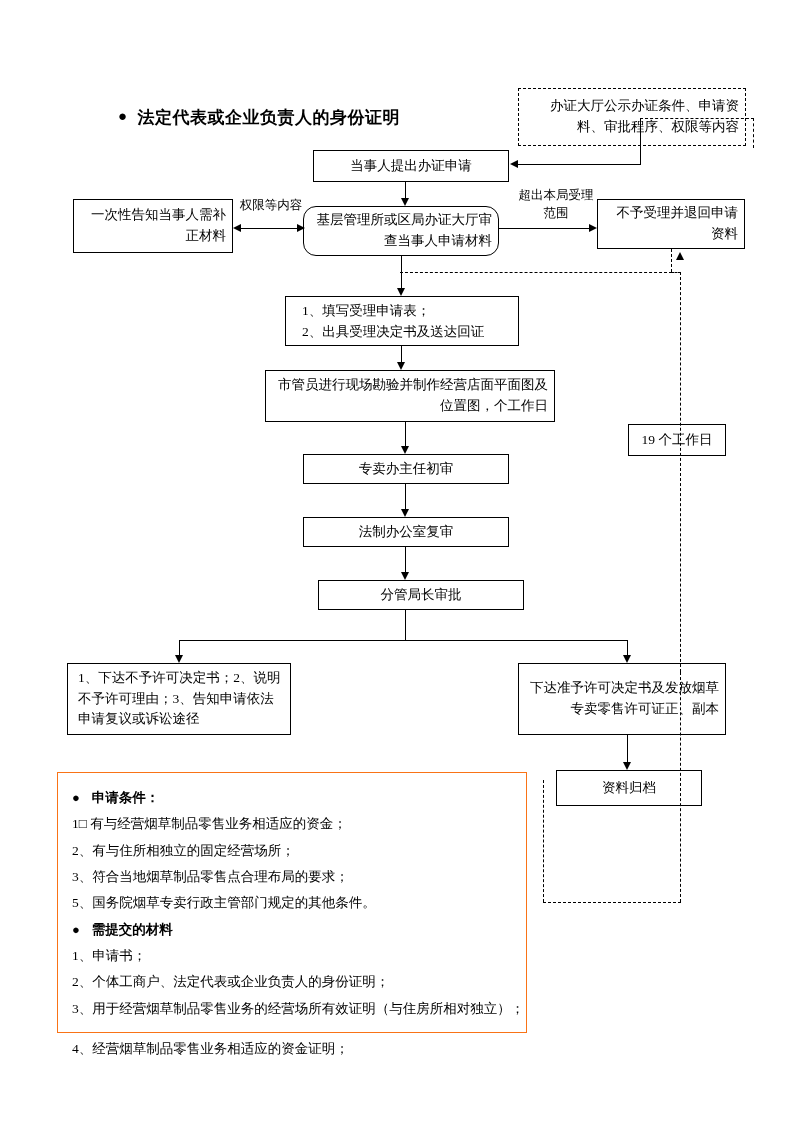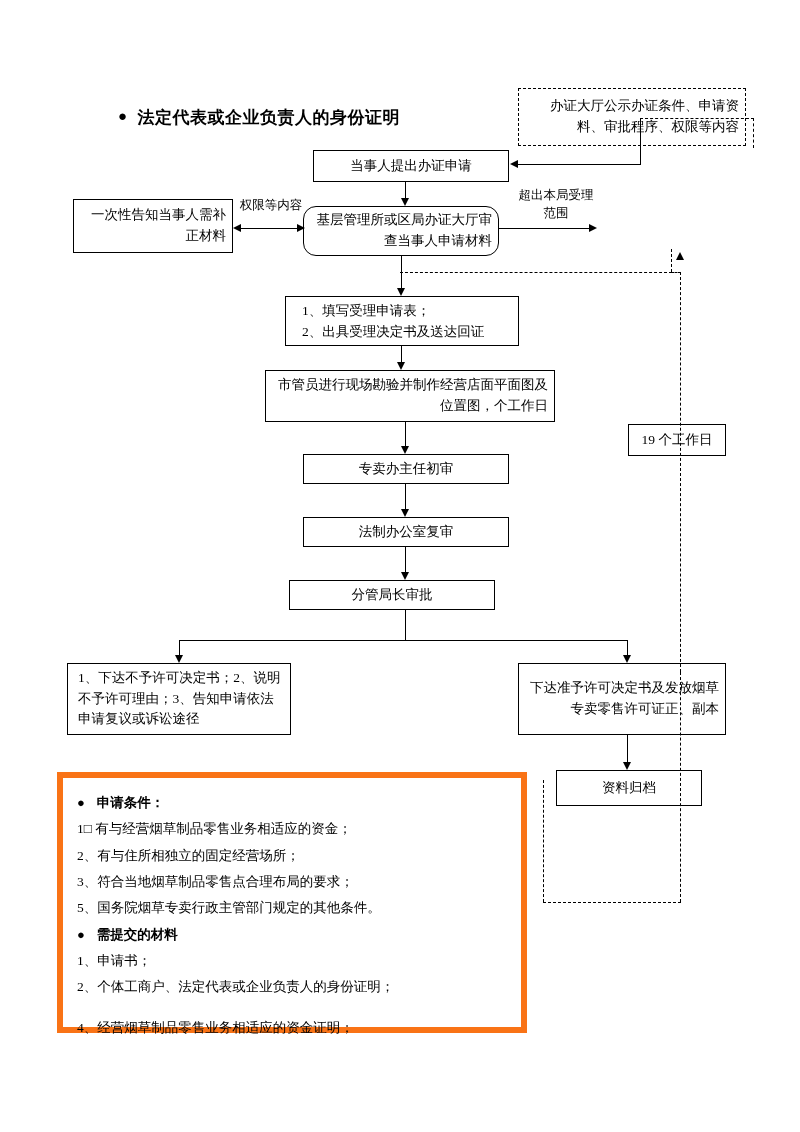--- a/index.html
+++ b/index.html
@@ -86,21 +86,21 @@
     border-bottom: 4.5px solid transparent;
     border-right: 8px solid #000;
   }
   .arrow-right {
     border-top: 4.5px solid transparent;
     border-bottom: 4.5px solid transparent;
     border-left: 8px solid #000;
   }
   .legend {
     position: absolute;
-    border: 6px solid #f97316;
+    border: 1px solid #f97316;
     box-sizing: border-box;
     background: #fff;
     padding: 12px 14px 10px 14px;
     font-size: 13.5px;
     line-height: 1.95;
   }
   .legend .head {
     font-weight: bold;
   }
   .legend .head .b {
@@ -135,20 +135,23 @@
   </div>
 
   <div class="box" style="left:303px; top:206px; width:196px; height:50px;border-radius:13px;">
     <span>基层管理所或区局办证大厅审查当事人申请材料</span>
   </div>
 
   <div class="box" style="left:73px; top:199px; width:160px; height:54px;">
     <span>一次性告知当事人需补正材料</span>
   </div>
 
+  <div class="box" style="left:597px; top:199px; width:148px; height:50px;">
+    <span>不予受理并退回申请资料</span>
+  </div>
 
   <div class="box left" style="left:285px; top:296px; width:234px; height:50px; padding-left:16px;align-items:flex-end;">
     <span style="white-space:pre-line;">1、填写受理申请表；
 2、出具受理决定书及送达回证</span>
   </div>
 
   <div class="box" style="left:265px; top:370px; width:290px; height:52px;">
     <span>市管员进行现场勘验并制作经营店面平面图及位置图，个工作日</span>
   </div>
 
@@ -157,21 +160,21 @@
   </div>
 
   <div class="box" style="left:303px; top:454px; width:206px; height:30px;">
     <span>专卖办主任初审</span>
   </div>
 
   <div class="box" style="left:303px; top:517px; width:206px; height:30px;">
     <span>法制办公室复审</span>
   </div>
 
-  <div class="box" style="left:289px; top:580px; width:206px; height:30px;">
+  <div class="box" style="left:318px; top:580px; width:206px; height:30px;">
     <span>分管局长审批</span>
   </div>
 
   <div class="box left" style="left:67px; top:663px; width:224px; height:72px; padding-left:10px;">
     <span>1、下达不予许可决定书；2、说明不予许可理由；3、告知申请依法申请复议或诉讼途径</span>
   </div>
 
   <div class="box" style="left:518px; top:663px; width:208px; height:72px;">
     <span>下达准予许可决定书及发放烟草专卖零售许可证正、副本</span>
   </div>
@@ -244,16 +247,17 @@
     </div>
     <div class="row">1□ 有与经营烟草制品零售业务相适应的资金；</div>
     <div class="row">2、有与住所相独立的固定经营场所；</div>
     <div class="row">3、符合当地烟草制品零售点合理布局的要求；</div>
     <div class="row">5、国务院烟草专卖行政主管部门规定的其他条件。</div>
     <div class="row head">
       <span class="b">●</span><span>需提交的材料</span>
     </div>
     <div class="row">1、申请书；</div>
     <div class="row">2、个体工商户、法定代表或企业负责人的身份证明；</div>
+    <div class="row">3、用于经营烟草制品零售业务的经营场所有效证明（与住房所相对独立）；</div>
     <div class="row" style="margin-top:14px;">4、经营烟草制品零售业务相适应的资金证明；</div>
   </div>
 
 </div>
 
 </body></html>

